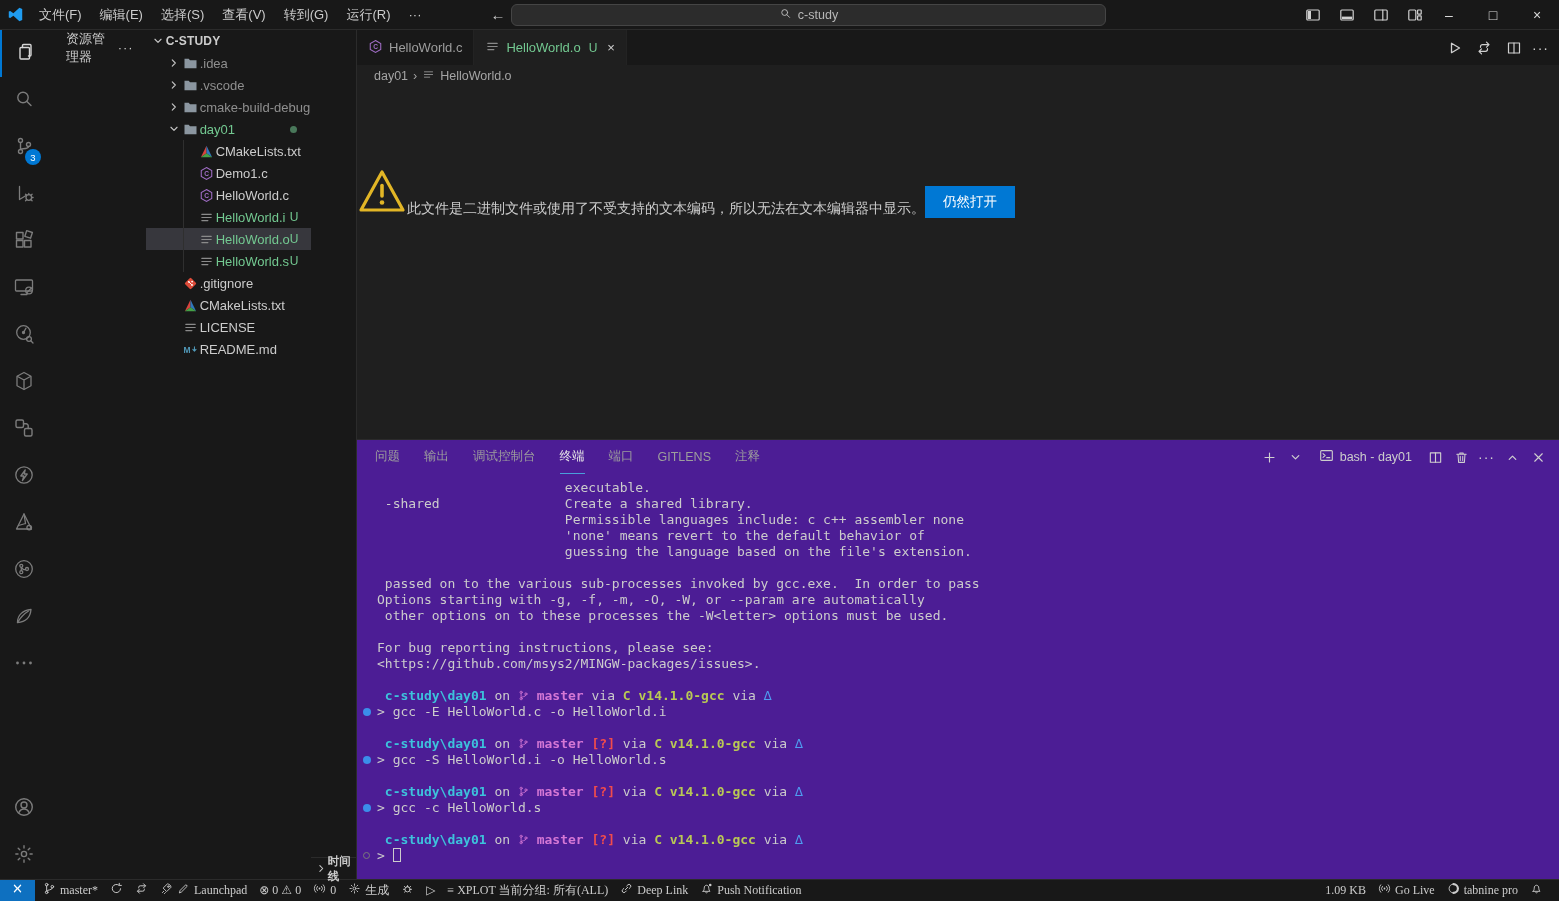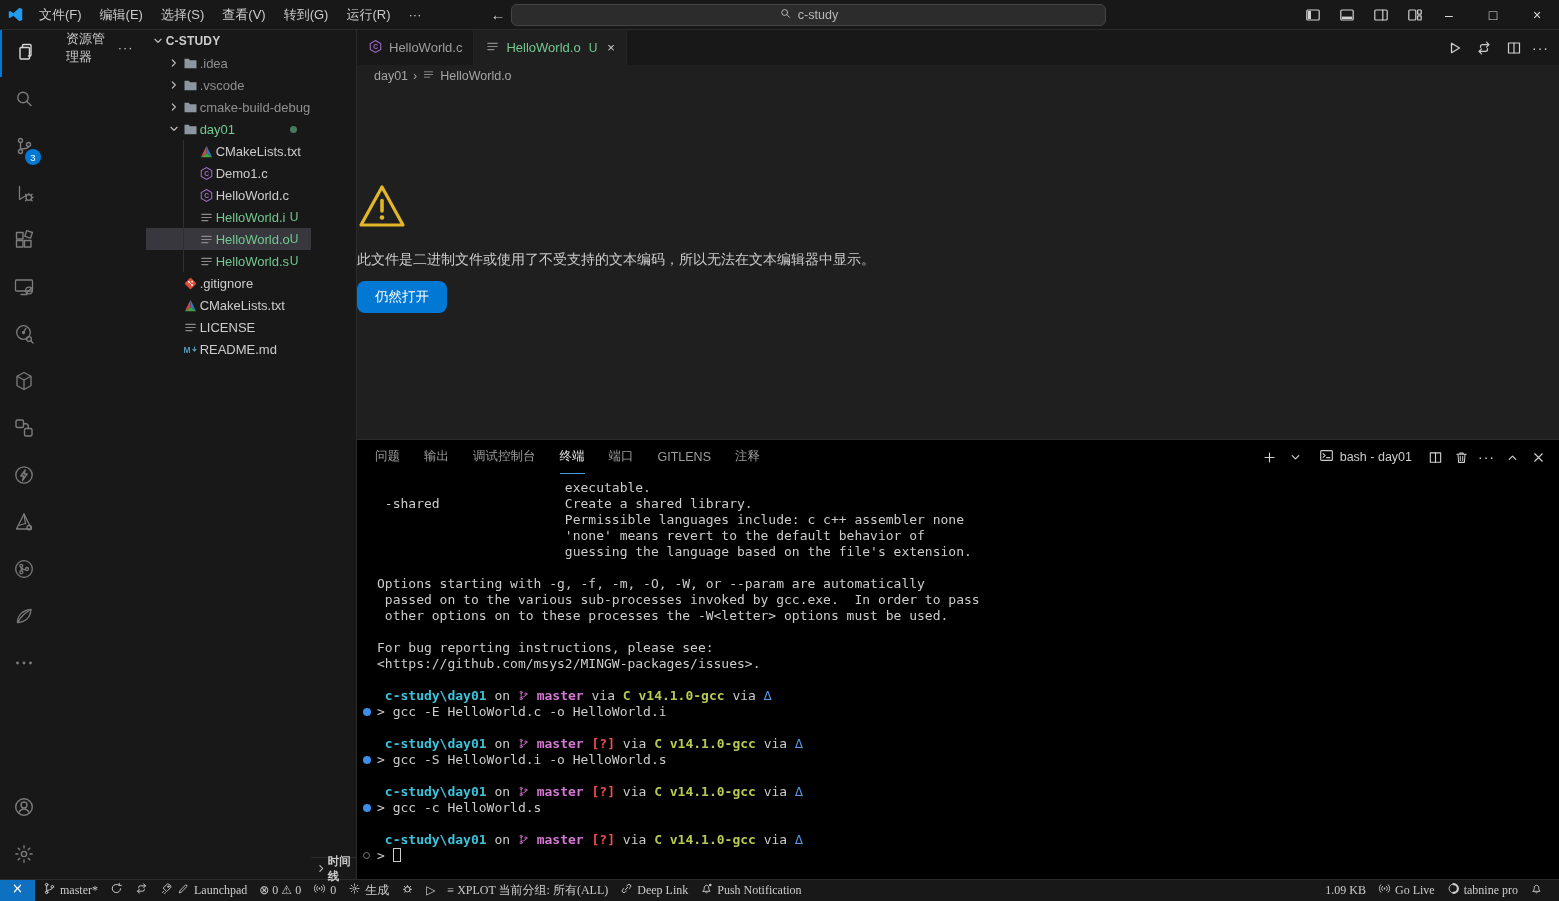--- a/index.html
+++ b/index.html
@@ -73,28 +73,28 @@
   .tab .closex { color:#d0d0d0; font-size:13px; margin-left:4px; }
   .ed-actions { margin-left:auto; display:flex; align-items:center; gap:6px; padding-right:10px; color:#cfcfcf; }
   .ed-actions .act { width:24px; display:flex; justify-content:center; }
   .ed-actions svg { width:16px; height:16px; }
   .ed-actions .txtact { font-size:14px; letter-spacing:1px; }
 
   .crumbs { height:22px; display:flex; align-items:center; gap:5px; padding-left:17px; font-size:12.5px; color:#a5a5a5; }
   .crumbs svg { width:13px; height:13px; }
 
   .editor { flex:1; position:relative; background:#1f1f1f; }
-  .notice { position:absolute; left:0; right:0; top:96px; display:flex; flex-direction:column; align-items:flex-start; }
+  .notice { position:absolute; left:0; right:0; top:81px; display:flex; flex-direction:row; align-items:flex-end; }
   .warn-tri svg { width:50px; height:46px; }
   .notice-msg { margin-top:16px; max-width:560px; text-align:center; font-size:14px; line-height:1.45; color:#cccccc; }
-  .open-anyway { margin-top:12px; border:none; border-radius:8px; padding:7px 18px; font-size:13.5px;
+  .open-anyway { margin-top:12px; border:none; border-radius:0; padding:7px 18px; font-size:13.5px;
     color:#ffffff; cursor:pointer; font-family:inherit; }
 
   
-  .panel { height:440px; background:#000000; border-top:1px solid #2b2b2b; display:flex; flex-direction:column; }
+  .panel { height:440px; background:#4c1d95; border-top:1px solid #2b2b2b; display:flex; flex-direction:column; }
   .panel-head { height:34px; display:flex; align-items:stretch; }
   .ptabs { display:flex; gap:24px; padding-left:18px; }
   .ptab { display:flex; align-items:center; font-size:12.5px; color:#9d9d9d; border-bottom:1px solid transparent; }
   .ptab.active { color:#e7e7e7; border-bottom:1px solid #4a9eda; }
   .pactions { margin-left:auto; display:flex; align-items:center; gap:8px; padding-right:12px; color:#cfcfcf; }
   .pactions .act { display:flex; justify-content:center; min-width:18px; }
   .pactions svg { width:15px; height:15px; }
   .pactions .txtact { font-size:14px; letter-spacing:1px; }
   .term-instance { display:flex; align-items:center; gap:6px; padding:0 6px; font-size:12.5px; color:#cccccc; }
 
@@ -606,22 +606,22 @@
             </span>
           </div>
       </div>
       <div class="terminal">
           <div class="term-line"><span class="tc-fg">                        executable.</span></div>
           <div class="term-line"><span class="tc-fg"> -shared                Create a shared library.</span></div>
           <div class="term-line"><span class="tc-fg">                        Permissible languages include: c c++ assembler none</span></div>
           <div class="term-line"><span class="tc-fg">                        'none' means revert to the default behavior of</span></div>
           <div class="term-line"><span class="tc-fg">                        guessing the language based on the file's extension.</span></div>
           <div class="term-line"></div>
+          <div class="term-line"><span class="tc-fg"> passed on to the various sub-processes invoked by gcc.exe.  In order to pass</span></div>
           <div class="term-line"><span class="tc-fg">Options starting with -g, -f, -m, -O, -W, or --param are automatically</span></div>
-          <div class="term-line"><span class="tc-fg"> passed on to the various sub-processes invoked by gcc.exe.  In order to pass</span></div>
           <div class="term-line"><span class="tc-fg"> other options on to these processes the -W&lt;letter&gt; options must be used.</span></div>
           <div class="term-line"></div>
           <div class="term-line"><span class="tc-fg">For bug reporting instructions, please see:</span></div>
           <div class="term-line"><span class="tc-fg">&lt;https://github.com/msys2/MINGW-packages/issues&gt;.</span></div>
           <div class="term-line"></div>
           <div class="term-line"><span class="tc-fg"> </span><span class="tc-cyan tb">c-study\day01</span><span class="tc-fg"> on </span><span class="tc-mag"><svg class="inl" viewBox="0 0 16 16" fill="none" stroke="currentColor" stroke-width="1.2" stroke-linecap="round" stroke-linejoin="round">
                 <circle cx="4.5" cy="3.3" r="1.6"></circle>
                 <circle cx="4.5" cy="12.7" r="1.6"></circle>
                 <circle cx="11.5" cy="5.8" r="1.6"></circle>
                 <path d="M4.5 4.9v6.2M11.5 7.4c0 3.2-7 1.8-7 3.6"></path>

